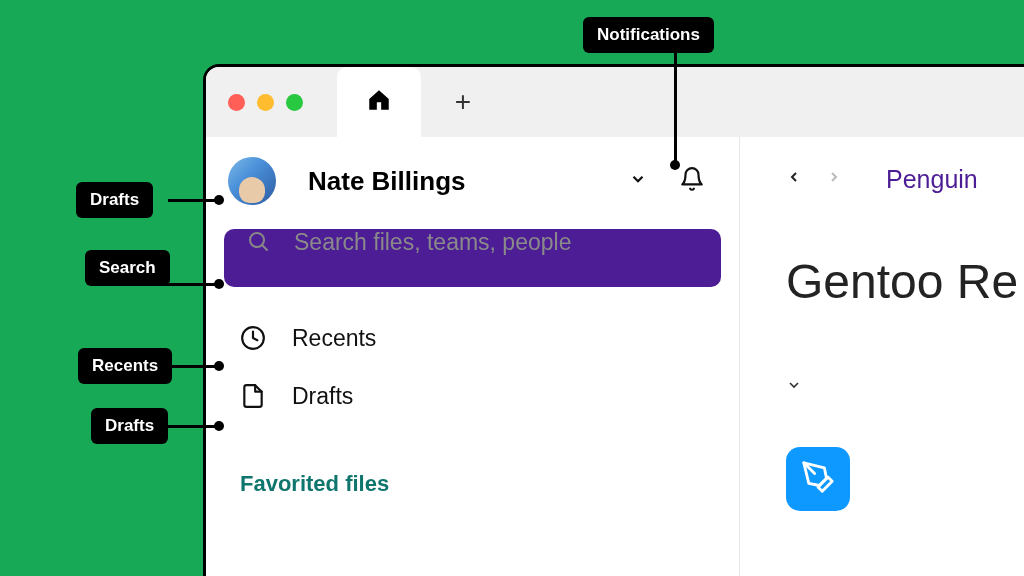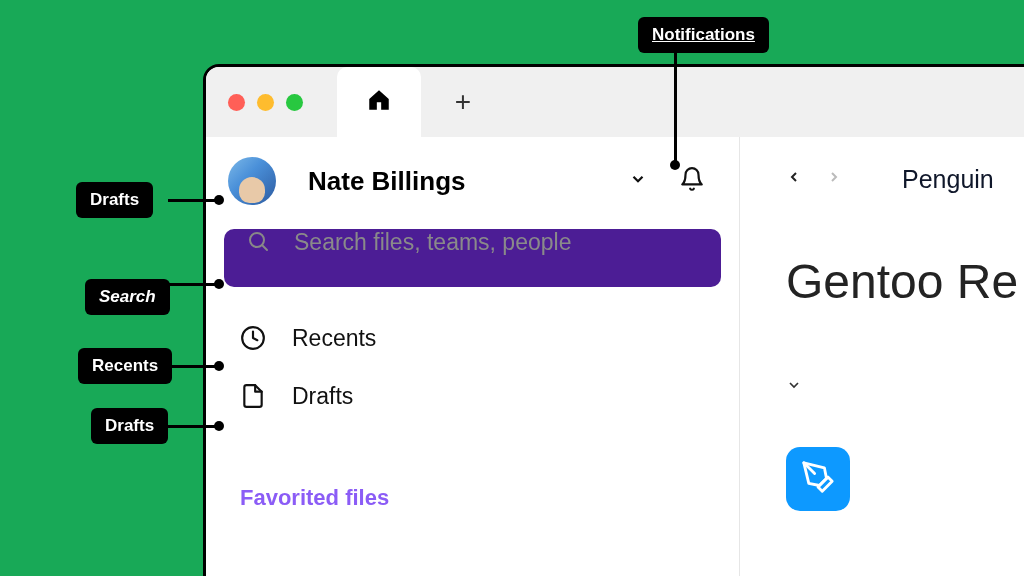--- a/index.html
+++ b/index.html
@@ -148,35 +148,35 @@
       height: 58px;
       padding: 0 16px;
     }
     .nav-icon { width: 26px; height: 26px; display:flex; align-items:center; justify-content:center; }
     .nav-icon svg { width: 26px; height: 26px; }
     .nav-label { font-size: 23px; color: #111; }
 
     .section-header {
       font-size: 22px;
       font-weight: 700;
-      color: #8b5cf6;
-      margin-top: 60px;
+      color: #0f766e;
+      margin-top: 46px;
       padding: 0 16px;
     }
 
     
     .breadcrumb-row {
       display: flex;
       align-items: center;
       gap: 24px;
       margin-bottom: 60px;
     }
     .nav-arrow { font-size: 24px; color: #333; }
     .nav-arrow.disabled { color: #bbb; }
-    .breadcrumb-text { font-size: 25px; color: #0f172a; margin-left: 36px;}
+    .breadcrumb-text { font-size: 25px; color: #4c1d95; margin-left: 20px;}
     .project-title {
       font-size: 48px;
       font-weight: 400;
       color: #232323;
       margin-bottom: 64px;
     }
     .sort-row {
       display: flex;
       align-items: center;
       gap: 10px;
@@ -192,29 +192,29 @@
       display: flex;
       align-items: center;
       justify-content: center;
       margin-top: 20px;
     }
     .file-card svg { width: 34px; height: 34px; }
   </style>
 </head>
 <body>
 
-<div class="annotation" style="left:638px; top:17px;text-decoration:underline;"><span>Notifications</span></div>
+<div class="annotation" style="left:583px; top:17px;"><span>Notifications</span></div>
 <div class="anno-line" style="left:674px; top:52px; width:3px; height:112px;"></div>
 <div class="anno-dot" style="left:670px; top:160px;"></div>
 
 <div class="annotation" style="left:76px; top:182px;"><span>Drafts</span></div>
 <div class="anno-line" style="left:168px; top:199px; width:50px; height:3px;"></div>
 <div class="anno-dot" style="left:214px; top:195px;"></div>
 
-<div class="annotation" style="left:85px; top:279px;font-style:italic;"><span>Search</span></div>
+<div class="annotation" style="left:85px; top:250px;"><span>Search</span></div>
 <div class="anno-line" style="left:160px; top:283px; width:58px; height:3px;"></div>
 <div class="anno-dot" style="left:214px; top:279px;"></div>
 
 <div class="annotation" style="left:78px; top:348px;"><span>Recents</span></div>
 <div class="anno-line" style="left:166px; top:365px; width:52px; height:3px;"></div>
 <div class="anno-dot" style="left:214px; top:361px;"></div>
 
 <div class="annotation" style="left:91px; top:408px;"><span>Drafts</span></div>
 <div class="anno-line" style="left:158px; top:425px; width:60px; height:3px;"></div>
 <div class="anno-dot" style="left:214px; top:421px;"></div>

